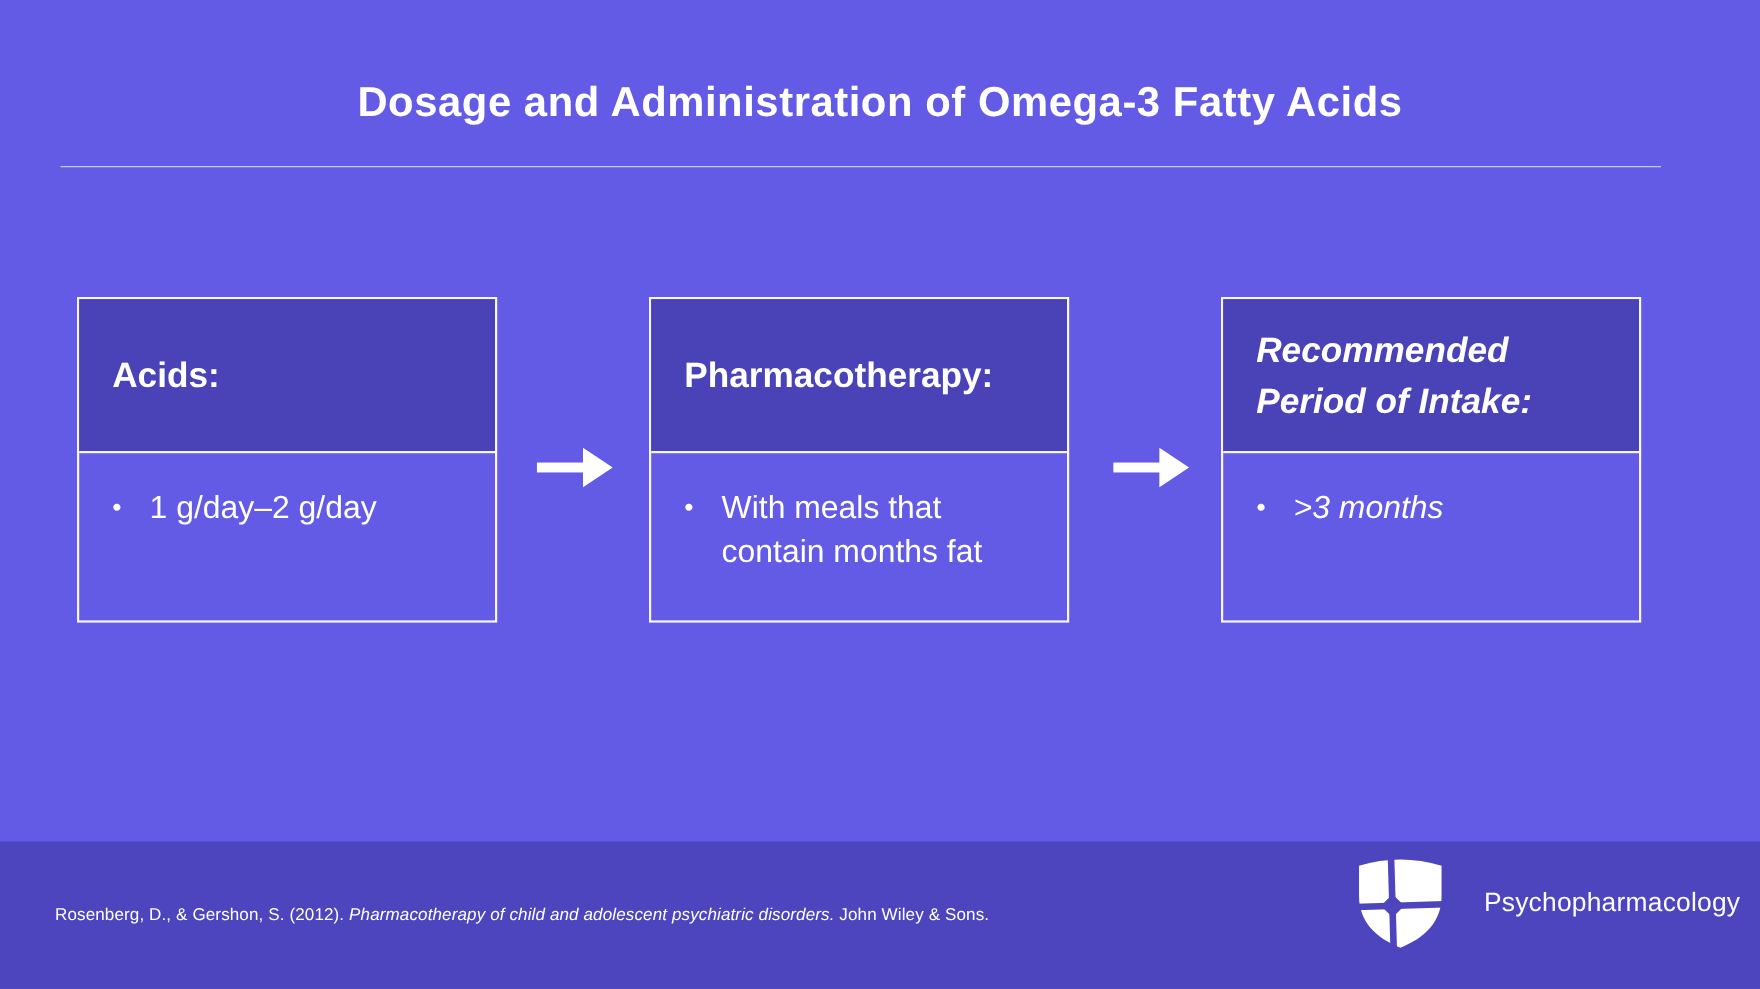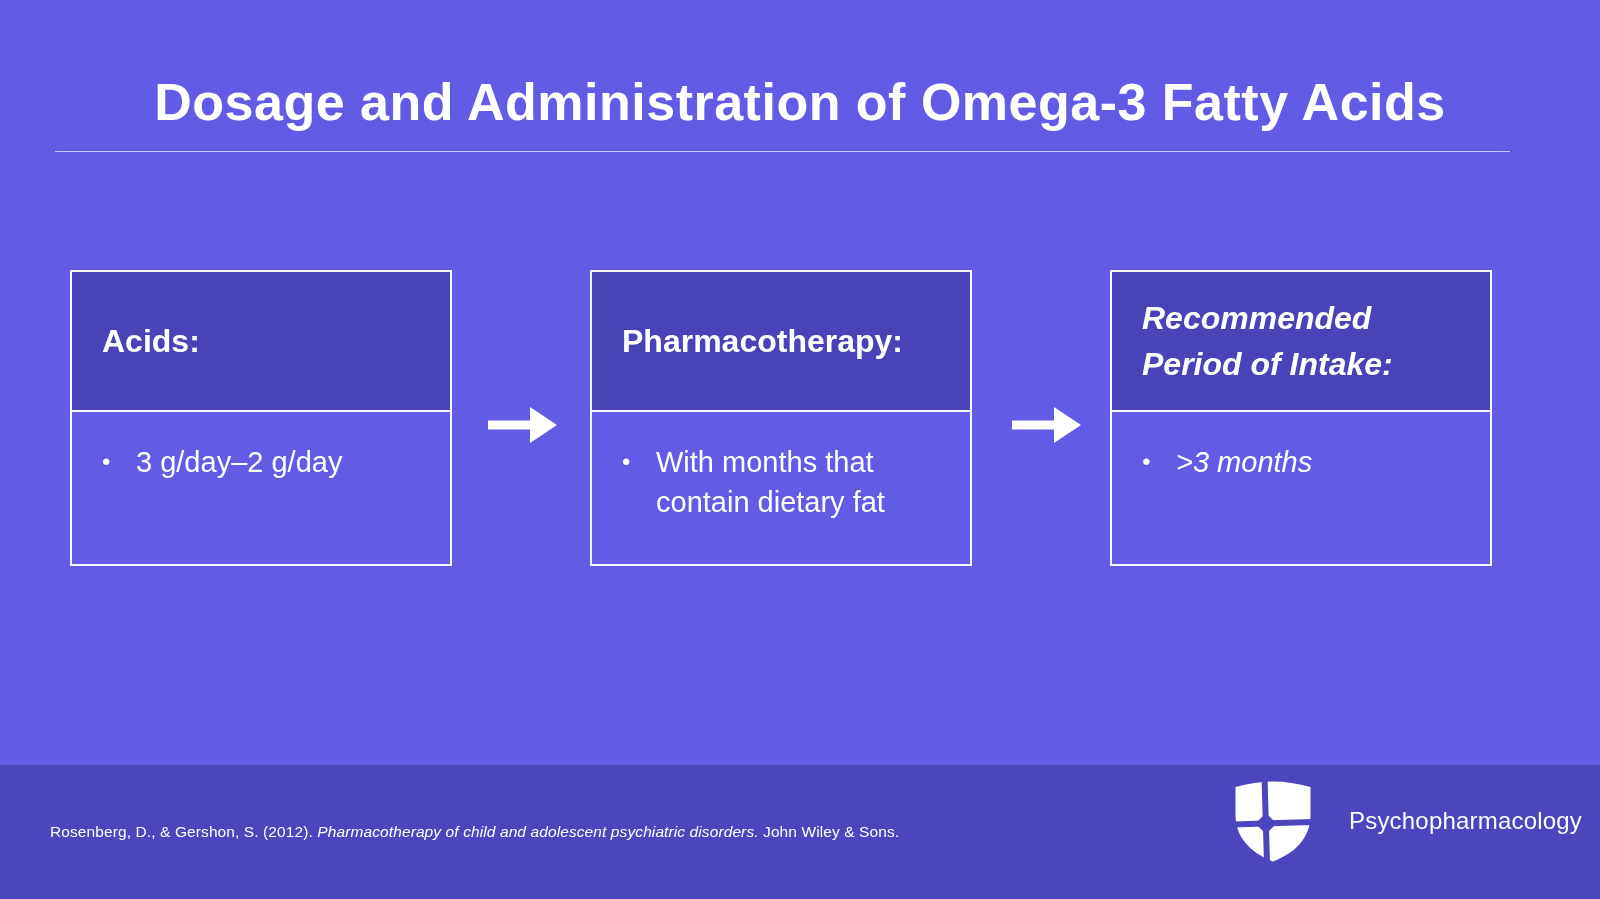--- a/index.html
+++ b/index.html
@@ -16,21 +16,21 @@
     color: #ffffff;
   }
 
   
   .slide-title {
     position: absolute;
     top: 72px;
     left: 0;
     width: 100%;
     text-align: center;
-    font-size: 52px;
+    font-size: 38px;
     font-weight: 700;
     letter-spacing: 0.5px;
     color: #ffffff;
   }
   .title-rule {
     position: absolute;
     top: 151px;
     left: 55px;
     width: 1455px;
     height: 0;
@@ -138,38 +138,38 @@
   <h1 class="slide-title">Dosage and Administration of Omega-3 Fatty Acids</h1>
   <div class="title-rule"></div>
 
   <div class="flow-box pos-1">
     <div class="box-header">
       <span class="header-text">Acids:</span>
     </div>
     <div class="box-body">
       <div class="bullet-item">
         <span class="bullet-dot">•</span>
-        <span class="bullet-text">3 g/day–2 g/day</span>
+        <span class="bullet-text">1 g/day–2 g/day</span>
       </div>
     </div>
   </div>
 
   <svg class="flow-arrow pos-1" viewBox="0 0 70 40">
     <rect x="0" y="15.5" width="44" height="9" fill="#ffffff"></rect>
     <polygon points="42,2 69,20 42,38" fill="#ffffff"></polygon>
   </svg>
 
   <div class="flow-box pos-2">
     <div class="box-header">
       <span class="header-text">Pharmacotherapy:</span>
     </div>
     <div class="box-body">
       <div class="bullet-item">
         <span class="bullet-dot">•</span>
-        <span class="bullet-text">With months that contain dietary fat</span>
+        <span class="bullet-text">With meals that contain months fat</span>
       </div>
     </div>
   </div>
 
   <svg class="flow-arrow pos-2" viewBox="0 0 70 40">
     <rect x="0" y="15.5" width="44" height="9" fill="#ffffff"></rect>
     <polygon points="42,2 69,20 42,38" fill="#ffffff"></polygon>
   </svg>
 
   <div class="flow-box pos-3">

